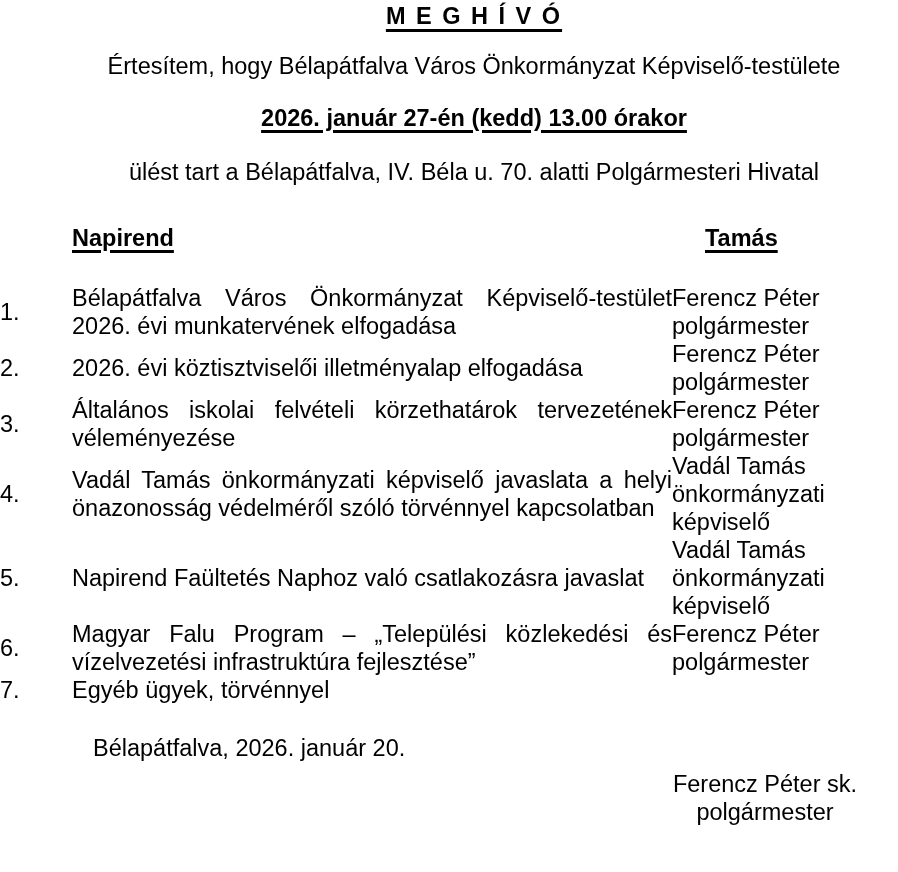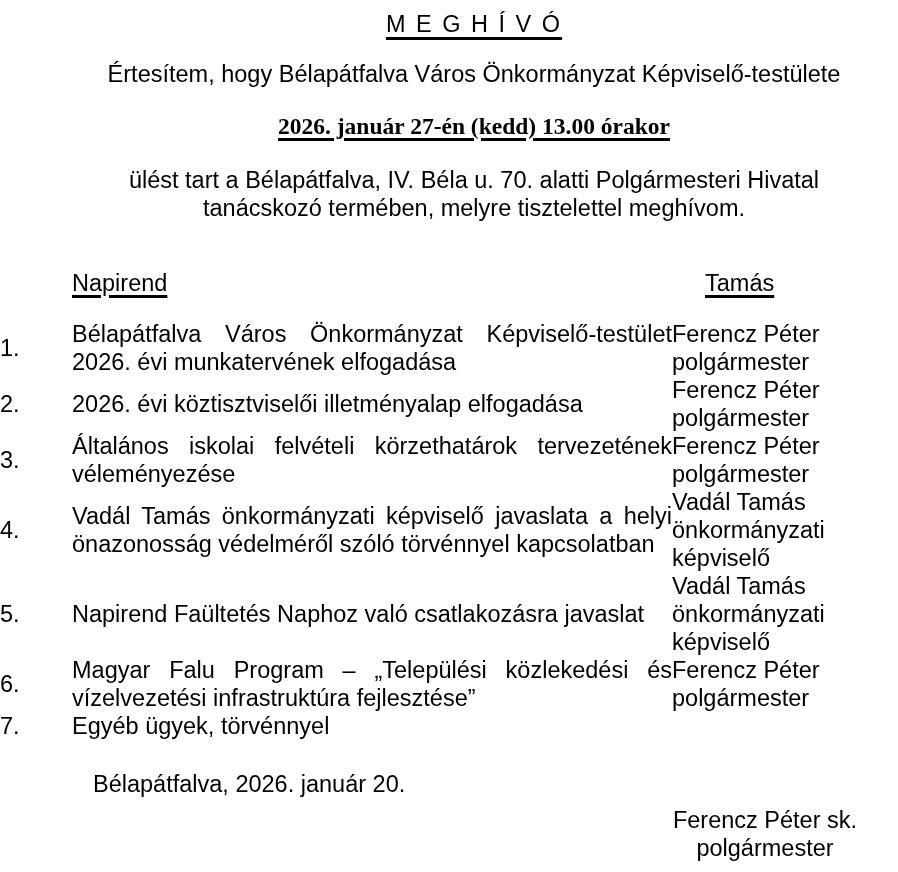--- a/index.html
+++ b/index.html
@@ -19,49 +19,48 @@
   .page { width: 898px; height: 872px; position: relative; }
 
   
   .centered-block {
     width: 848px;
     margin-left: 50px;
     text-align: center;
   }
   .doc-title {
     margin: 0;
-    padding-top: 10px;
+    padding-top: 2px;
     font-size: 23.5px;
-    font-weight: normal;
+    font-weight: bold;
     letter-spacing: 2px;
     text-decoration: underline;
     text-decoration-thickness: 3px;
     text-underline-offset: 5px;
   }
   .intro-line { margin: 22px 0 0 0; }
   .datetime-line {
     margin: 24px 0 0 0;
     font-weight: bold;
     text-decoration: underline;
     text-decoration-thickness: 2.5px;
     text-underline-offset: 4px;
-    font-family: Liberation Serif, serif;
   }
   .location-block { margin: 26px 0 0 0; }
 
   
   .table-headers {
     position: relative;
     height: 28px;
     margin-top: 34px;
   }
   .hdr {
     position: absolute;
-    top: 13px;
-    font-weight: normal;
+    top: 4px;
+    font-weight: bold;
     text-decoration: underline;
     text-decoration-thickness: 2.5px;
     text-underline-offset: 4px;
   }
   .hdr-agenda   { left: 72px; }
   .hdr-presenter{ left: 705px; }
 
   table.agenda {
     margin-top: 36px;
     width: 898px;
@@ -90,21 +89,20 @@
 <body>
 
 <div class="page">
 
   <div class="centered-block">
     <h1 class="doc-title">M E G H Í V Ó</h1>
     <p class="intro-line">Értesítem, hogy Bélapátfalva Város Önkormányzat Képviselő-testülete</p>
     <p class="datetime-line">2026. január 27-én (kedd) 13.00 órakor</p>
     <p class="location-block">
       <span>ülést tart a Bélapátfalva, IV. Béla u. 70. alatti Polgármesteri Hivatal</span><br>
-      <span>tanácskozó termében, melyre tisztelettel meghívom.</span>
     </p>
   </div>
 
   <div class="table-headers">
     <span class="hdr hdr-agenda">Napirend</span>
     <span class="hdr hdr-presenter">Tamás</span>
   </div>
 
   <table class="agenda">
     <colgroup>

